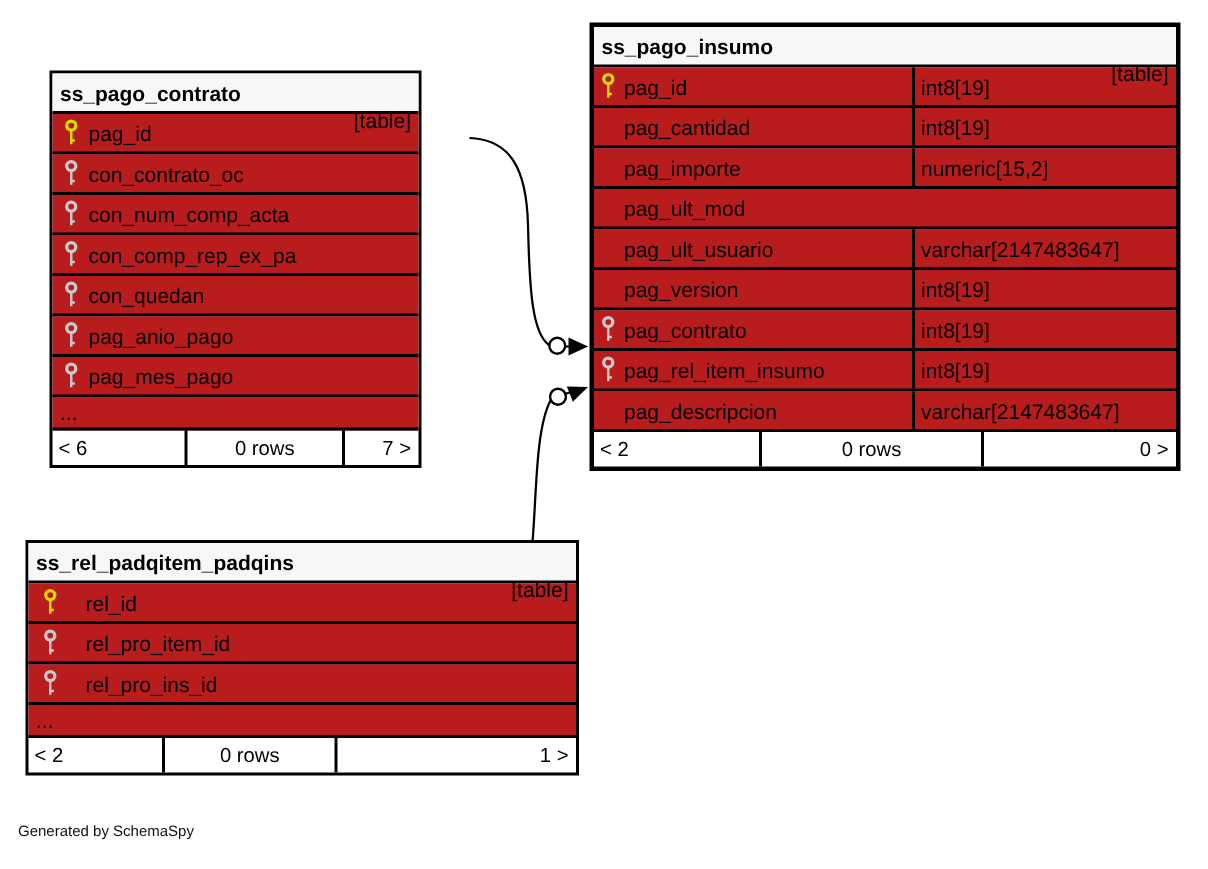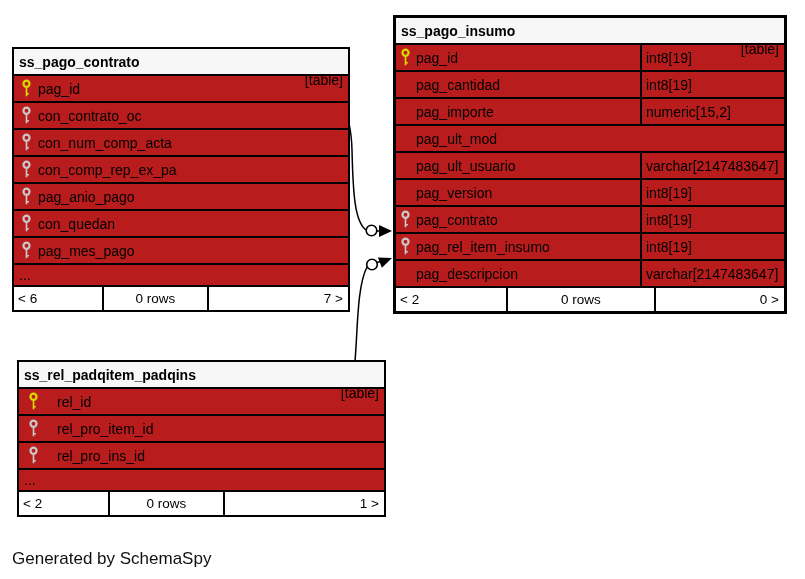--- a/index.html
+++ b/index.html
@@ -51,42 +51,42 @@
   .t1 .keycol { width:24px; padding-left:7px; }
   .t2 .keycol { width:20px; padding-left:4px; }
   .t3 .keycol { width:38px; padding-left:9px; }
 
   .key-svg { width:11px; height:19px; display:block; }
   .pk { color:var(--pk); }
   .sk { color:var(--sk); }
 
   .cname { flex:1; white-space:nowrap; overflow:hidden; }
   .ctype {
-    flex:none; width:144px; align-self:stretch;
+    flex:none; width:176px; align-self:stretch;
     display:flex; align-items:center;
     border-left:2px solid var(--border);
     padding-left:4px; white-space:nowrap;
   }
 
   .tfoot { height:23px; display:flex; align-items:stretch; font-size:13.5px; }
   .fcell { display:flex; align-items:center; }
   .fcell.prev { justify-content:flex-start; padding-left:4px; border-right:2px solid var(--border); }
   .fcell.count { justify-content:center; border-right:2px solid var(--border); }
   .fcell.next { justify-content:flex-end; padding-right:5px; flex:1; }
   .t1 .fcell.prev { width:90px; } .t1 .fcell.count { width:105px; }
   .t2 .fcell.prev { width:112px; } .t2 .fcell.count { width:148px; }
   .t3 .fcell.prev { width:91px; } .t3 .fcell.count { width:115px; }
 
-  #t-contrato { left:12px; top:47px;  width:338px; }
+  #t-contrato { left:33px; top:47px;  width:248px; }
   #t-insumo   { left:393px; top:15px; width:394px; }
   #t-rel      { left:17px; top:360px; width:369px; }
 
   .credit {
     position:absolute; left:12px; top:549px;
-    font-size:17px; color:#111;
+    font-size:10px; color:#111;
   }
 </style>
 </head>
 <body>
 
 <svg width="0" height="0" style="position:absolute">
   <defs>
     <symbol id="keyglyph" viewBox="0 0 12 20">
       <circle cx="6" cy="4.8" r="3.3" fill="none" stroke="currentColor" stroke-width="2.4"></circle>
       <path d="M5.1,8.2 L5.1,18.4 L6.9,18.4 L6.9,16.6 L8.6,16.6 L8.6,14.8 L6.9,14.8 L6.9,8.2 Z" fill="currentColor"></path>
@@ -145,29 +145,29 @@
         </svg>
       </span>
     <span class="cname">con_comp_rep_ex_pa</span>
   </div>
   <div class="trow">
     <span class="keycol sk">
         <svg class="key-svg">
           <use href="#keyglyph"></use>
         </svg>
       </span>
+    <span class="cname">con_quedan</span>
+  </div>
+  <div class="trow">
+    <span class="keycol sk">
+        <svg class="key-svg">
+          <use href="#keyglyph"></use>
+        </svg>
+      </span>
     <span class="cname">pag_anio_pago</span>
-  </div>
-  <div class="trow">
-    <span class="keycol sk">
-        <svg class="key-svg">
-          <use href="#keyglyph"></use>
-        </svg>
-      </span>
-    <span class="cname">con_quedan</span>
   </div>
   <div class="trow">
     <span class="keycol sk">
         <svg class="key-svg">
           <use href="#keyglyph"></use>
         </svg>
       </span>
     <span class="cname">pag_mes_pago</span>
   </div>
   <div class="trow ellipsis">

